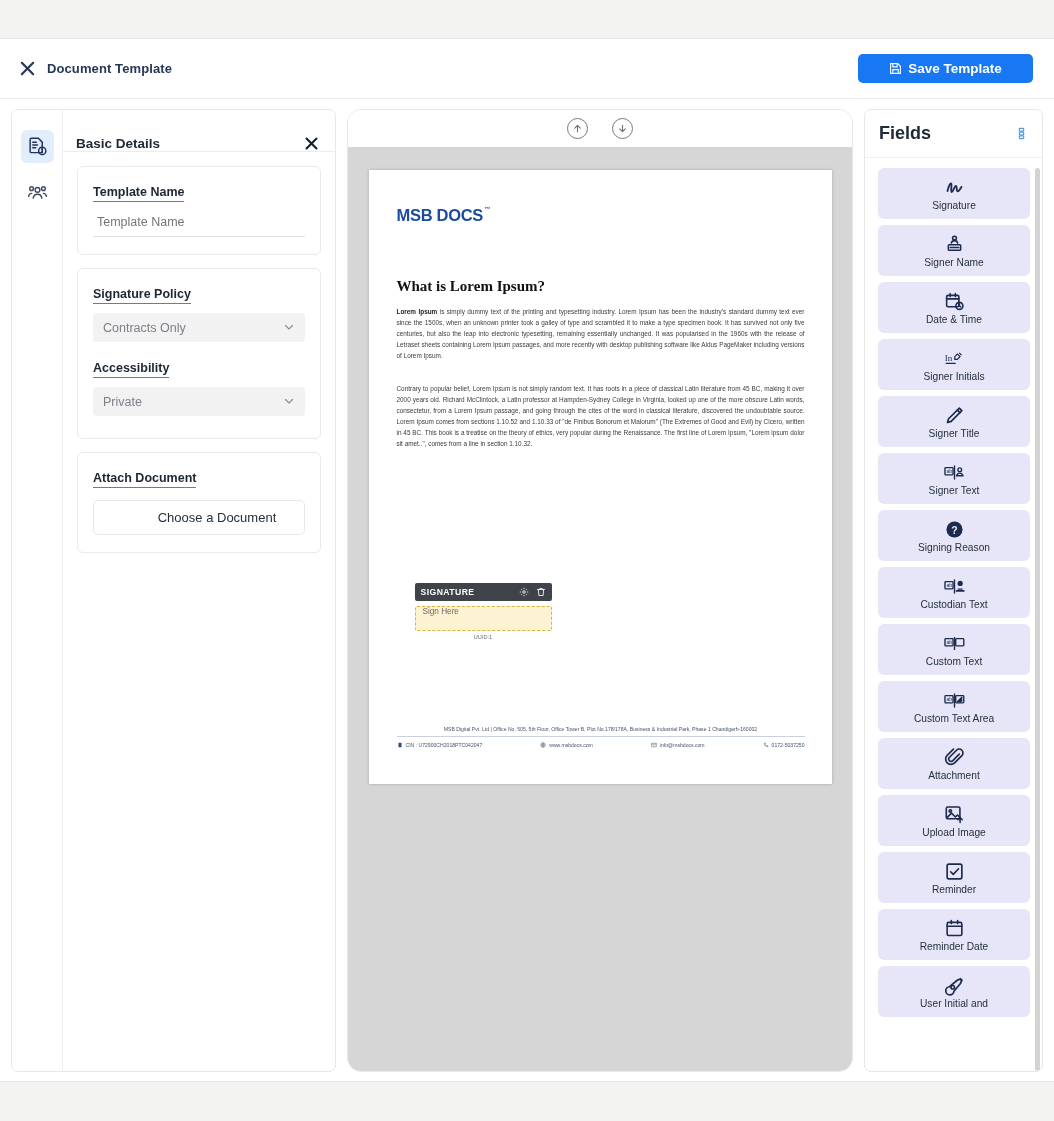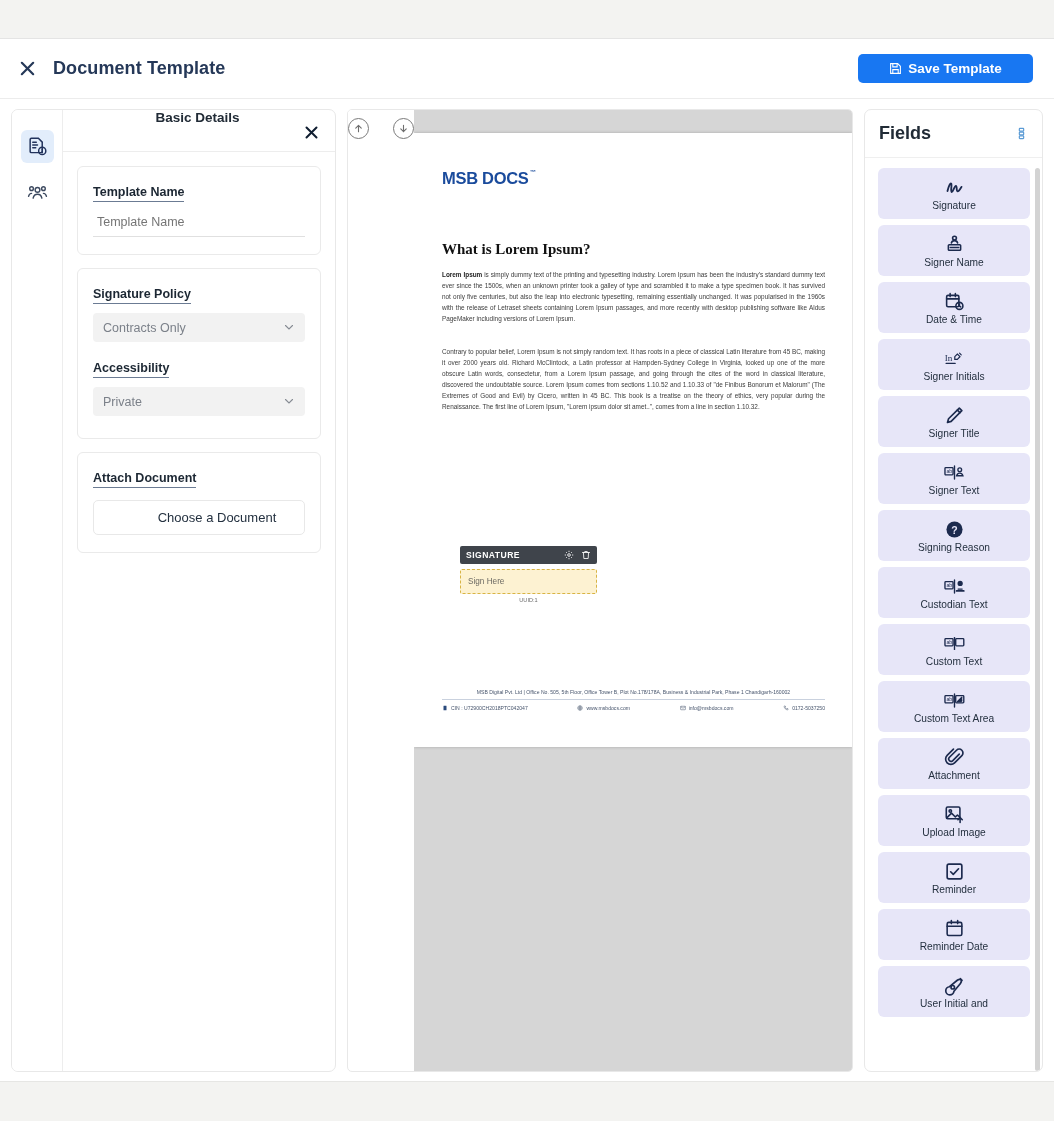--- a/index.html
+++ b/index.html
@@ -25,22 +25,22 @@
     border-bottom: 1px solid #ececec;
     background: #fff;
   }
   .close-x {
     width: 26px; height: 26px; flex: 0 0 26px;
     display: flex; align-items: center; justify-content: center;
     cursor: pointer;
   }
   .close-x svg { width: 17px; height: 17px; }
   .page-title {
-    font-size: 18px; font-weight: bold; color: #253858;
-    letter-spacing: .1px; margin-left: 13px;
+    font-size: 13px; font-weight: bold; color: #253858;
+    letter-spacing: .1px; margin-left: 7px;
   }
   .spacer { flex: 1 1 auto; }
   .save-btn {
     background: #1877f2; color: #fff;
     border: none; border-radius: 5px;
     height: 29px; min-width: 175px;
     display: flex; align-items: center; justify-content: center; gap: 6px;
     font-size: 13.5px; font-weight: bold; cursor: pointer;
     font-family: "Liberation Sans", sans-serif;
   }
@@ -70,22 +70,22 @@
   .rail-btn {
     width: 33px; height: 33px; border-radius: 6px;
     display: flex; align-items: center; justify-content: center;
     cursor: pointer;
   }
   .rail-btn.active { background: #e2edfb; }
   .rail-btn svg { width: 21px; height: 21px; }
 
   .panel-col { flex: 1 1 auto; height: 100%; display: flex; flex-direction: column; }
   .panel-head {
-    height: 42px; display: flex; align-items: center;
-    padding: 0 16px 0 13px; border-bottom: 1px solid #ededed; flex-direction: column;
+    height: 42px; display: flex; align-items: flex-end;
+    padding: 0 16px 0 13px; border-bottom: 1px solid #ededed;
   }
   .panel-head h2 { font-size: 13.5px; font-weight: bold; color: #212b36; }
   .panel-close { margin-left: auto; cursor: pointer; display: flex; }
   .panel-close svg { width: 15px; height: 15px; }
 
   .panel-body { padding: 14px 14px 0 14px; overflow: hidden; flex: 1 1 auto; }
   .card {
     background: #fff; border: 1px solid #eaeaea; border-radius: 6px;
     padding: 15px 15px 17px 15px; margin-bottom: 13px;
   }
@@ -111,22 +111,22 @@
     width: 100%; height: 35px; border: 1px solid #e8e8e8; border-radius: 5px;
     background: #fff; display: flex; align-items: center; justify-content: center;
     font-size: 13px; color: #23303f; cursor: pointer; margin-top: 3px;
     font-family: "Liberation Sans", sans-serif;
     padding-left: 36px;
   }
 
   
   .viewer {
     flex: 1 1 auto; margin: 0 11px; height: 963px;
-    background: #fff; border: 1px solid #e8e8e8; border-radius: 5px;
-    display: flex; flex-direction: row; overflow: hidden;
+    background: #fff; border: 1px solid #e8e8e8; border-radius: 14px;
+    display: flex; flex-direction: column; overflow: hidden;
   }
   .viewer-toolbar {
     height: 37px; display: flex; align-items: center; justify-content: center; gap: 24px;
     background: #fff;
   }
   .circle-btn {
     width: 21px; height: 21px; border-radius: 50%;
     border: 1.3px solid #7a7a7a; display: flex; align-items: center; justify-content: center;
     cursor: pointer; color: #6e6e6e;
   }
@@ -160,21 +160,21 @@
   .sig-header {
     background: #3f444b; color: #fff; height: 18px; border-radius: 2px;
     display: flex; align-items: center; padding: 0 6px; gap: 7px;
   }
   .sig-header span.t { font-size: 8.6px; letter-spacing: .45px; font-weight: bold; }
   .sig-header .icons { margin-left: auto; display: flex; gap: 7px; align-items: center; }
   .sig-header svg { width: 10px; height: 10px; }
   .sig-box {
     margin-top: 5px; height: 25px; background: #fdf2d2;
     border: 1.3px dashed #d8b445; border-radius: 2px;
-    display: flex; align-items: center; padding-left: 7px;
+    display: flex; padding-left: 7px;
     font-size: 8.2px; color: #6c6a63;
   }
   .sig-uuid { text-align: center; font-size: 5.6px; color: #6b6b6b; margin-top: 3px; }
 
   .doc-footer { position: absolute; left: 28px; right: 27px; bottom: 36px; }
   .foot-line1 {
     font-size: 5.1px; color: #45536b; text-align: center;
     padding-bottom: 4px; border-bottom: .7px solid #c9d1de;
   }
   .foot-line2 {

